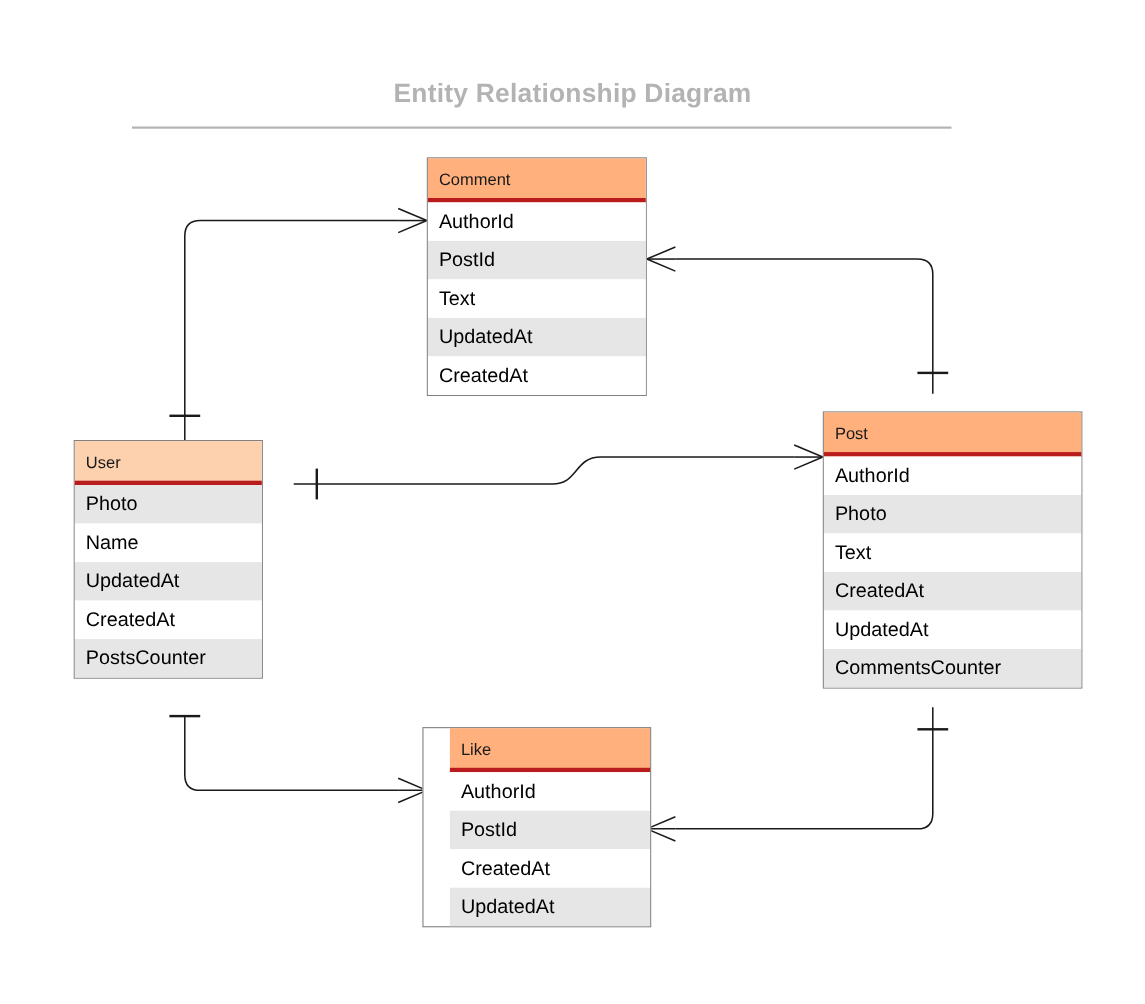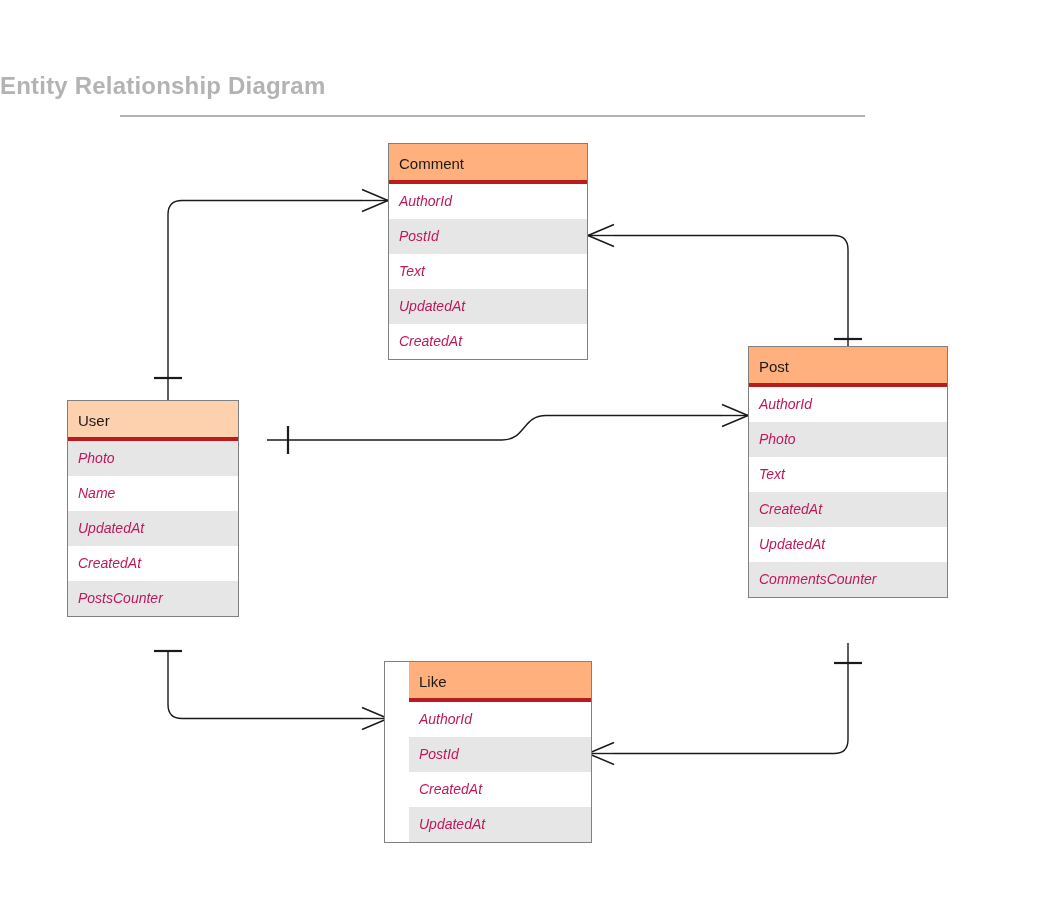--- a/index.html
+++ b/index.html
@@ -25,21 +25,21 @@
     height: 913px;
     pointer-events: none;
   }
 
   
   .diagram-title {
     position: absolute;
     left: 0;
     top: 72px;
     width: 1041px;
-    text-align: left;
+    text-align: center;
     font-size: 24px;
     font-weight: bold;
     color: #b3b3b3;
     letter-spacing: 0.2px;
   }
   .title-rule {
     position: absolute;
     left: 120px;
     top: 115px;
     width: 745px;
@@ -64,25 +64,24 @@
     color: #1a1a1a;
     border-bottom: 4px solid #b91c1c;
     white-space: nowrap;
     overflow: hidden;
   }
   .entity-field {
     box-sizing: border-box;
     height: 35px;
     line-height: 35px;
     padding: 0 0 0 10px;
-    font-size: 14px;
-    color: #be185d;
+    font-size: 18px;
+    color: #000000;
     white-space: nowrap;
     overflow: hidden;
-    font-style: italic;
   }
   .entity-field.odd {
     background: #e6e6e6;
   }
   .entity-field.even {
     background: #ffffff;
   }
 </style>
 </head>
 <body>
@@ -129,21 +128,21 @@
       <div class="entity-field even">CreatedAt</div>
     </div>
     <div class="entity" style="left: 67px; top: 400px; width: 172px;">
       <div class="entity-header" style="background: rgb(253, 208, 174);">User</div>
       <div class="entity-field odd">Photo</div>
       <div class="entity-field even">Name</div>
       <div class="entity-field odd">UpdatedAt</div>
       <div class="entity-field even">CreatedAt</div>
       <div class="entity-field odd">PostsCounter</div>
     </div>
-    <div class="entity" style="left: 748px; top: 346px; width: 200px;">
+    <div class="entity" style="left: 748px; top: 374px; width: 236px;">
       <div class="entity-header" style="background: rgb(255, 176, 124);">Post</div>
       <div class="entity-field even">AuthorId</div>
       <div class="entity-field odd">Photo</div>
       <div class="entity-field even">Text</div>
       <div class="entity-field odd">CreatedAt</div>
       <div class="entity-field even">UpdatedAt</div>
       <div class="entity-field odd">CommentsCounter</div>
     </div>
     <div class="entity" style="left: 384px; top: 661px; width: 208px; padding-left: 24px;">
       <div class="entity-header" style="background: rgb(255, 176, 124);">Like</div>

